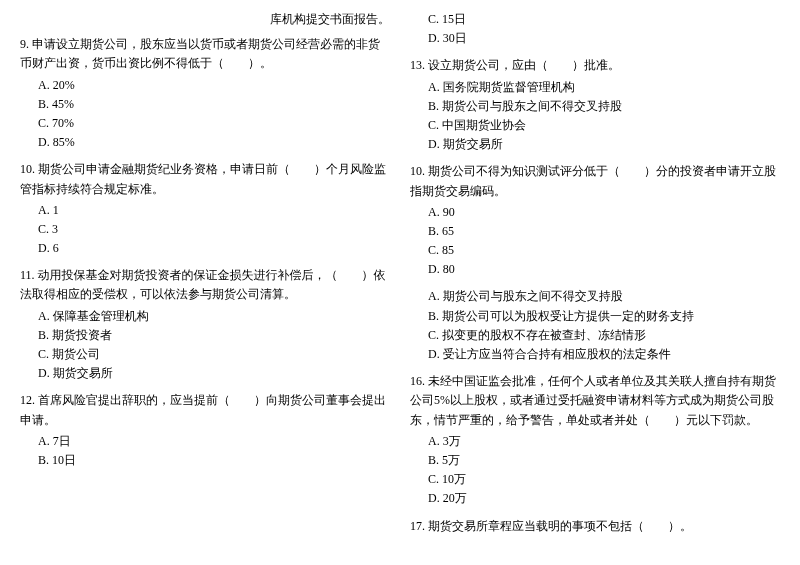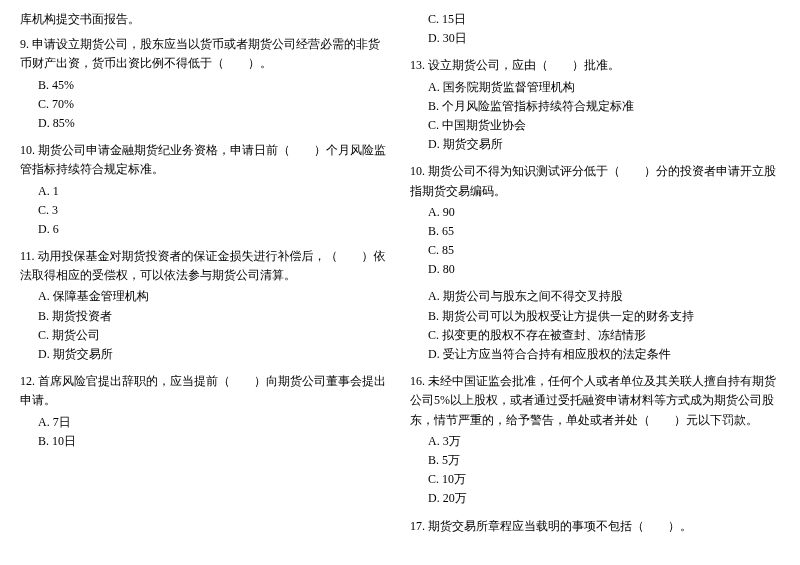--- a/index.html
+++ b/index.html
@@ -39,38 +39,42 @@
       text-indent: 0;
       margin-bottom: 2px;
     }
     .option {
       padding-left: 18px;
       line-height: 1.6;
     }
     .intro-line {
       margin-bottom: 6px;
       line-height: 1.6;
+      text-align: right;
     }
   </style>
 </head>
 <body>
 
 <div class="page-container">
   <div class="two-col">
 
     <div class="col-left">
 
       <div class="intro-line question-block">
         <span>库机构提交书面报告。</span>
       </div>
 
 
       <div class="question-block">
         <div class="question-text">9. 申请设立期货公司，股东应当以货币或者期货公司经营必需的非货币财产出资，货币出资比例不得低于（　　）。</div>
         <div class="option">
+          <span>A. 20%</span>
+        </div>
+        <div class="option">
           <span>B. 45%</span>
         </div>
         <div class="option">
           <span>C. 70%</span>
         </div>
         <div class="option">
           <span>D. 85%</span>
         </div>
       </div>
 
@@ -125,21 +129,21 @@
           <span>D. 30日</span>
         </div>
       </div>
 
       <div class="question-block">
         <div class="question-text">13. 设立期货公司，应由（　　）批准。</div>
         <div class="option">
           <span>A. 国务院期货监督管理机构</span>
         </div>
         <div class="option">
-          <span>B. 个月风险监管指标持续符合规定标准</span>
+          <span>B. 期货公司与股东之间不得交叉持股</span>
         </div>
         <div class="option">
           <span>C. 中国期货业协会</span>
         </div>
         <div class="option">
           <span>D. 期货交易所</span>
         </div>
       </div>
 
       <div class="question-block">

